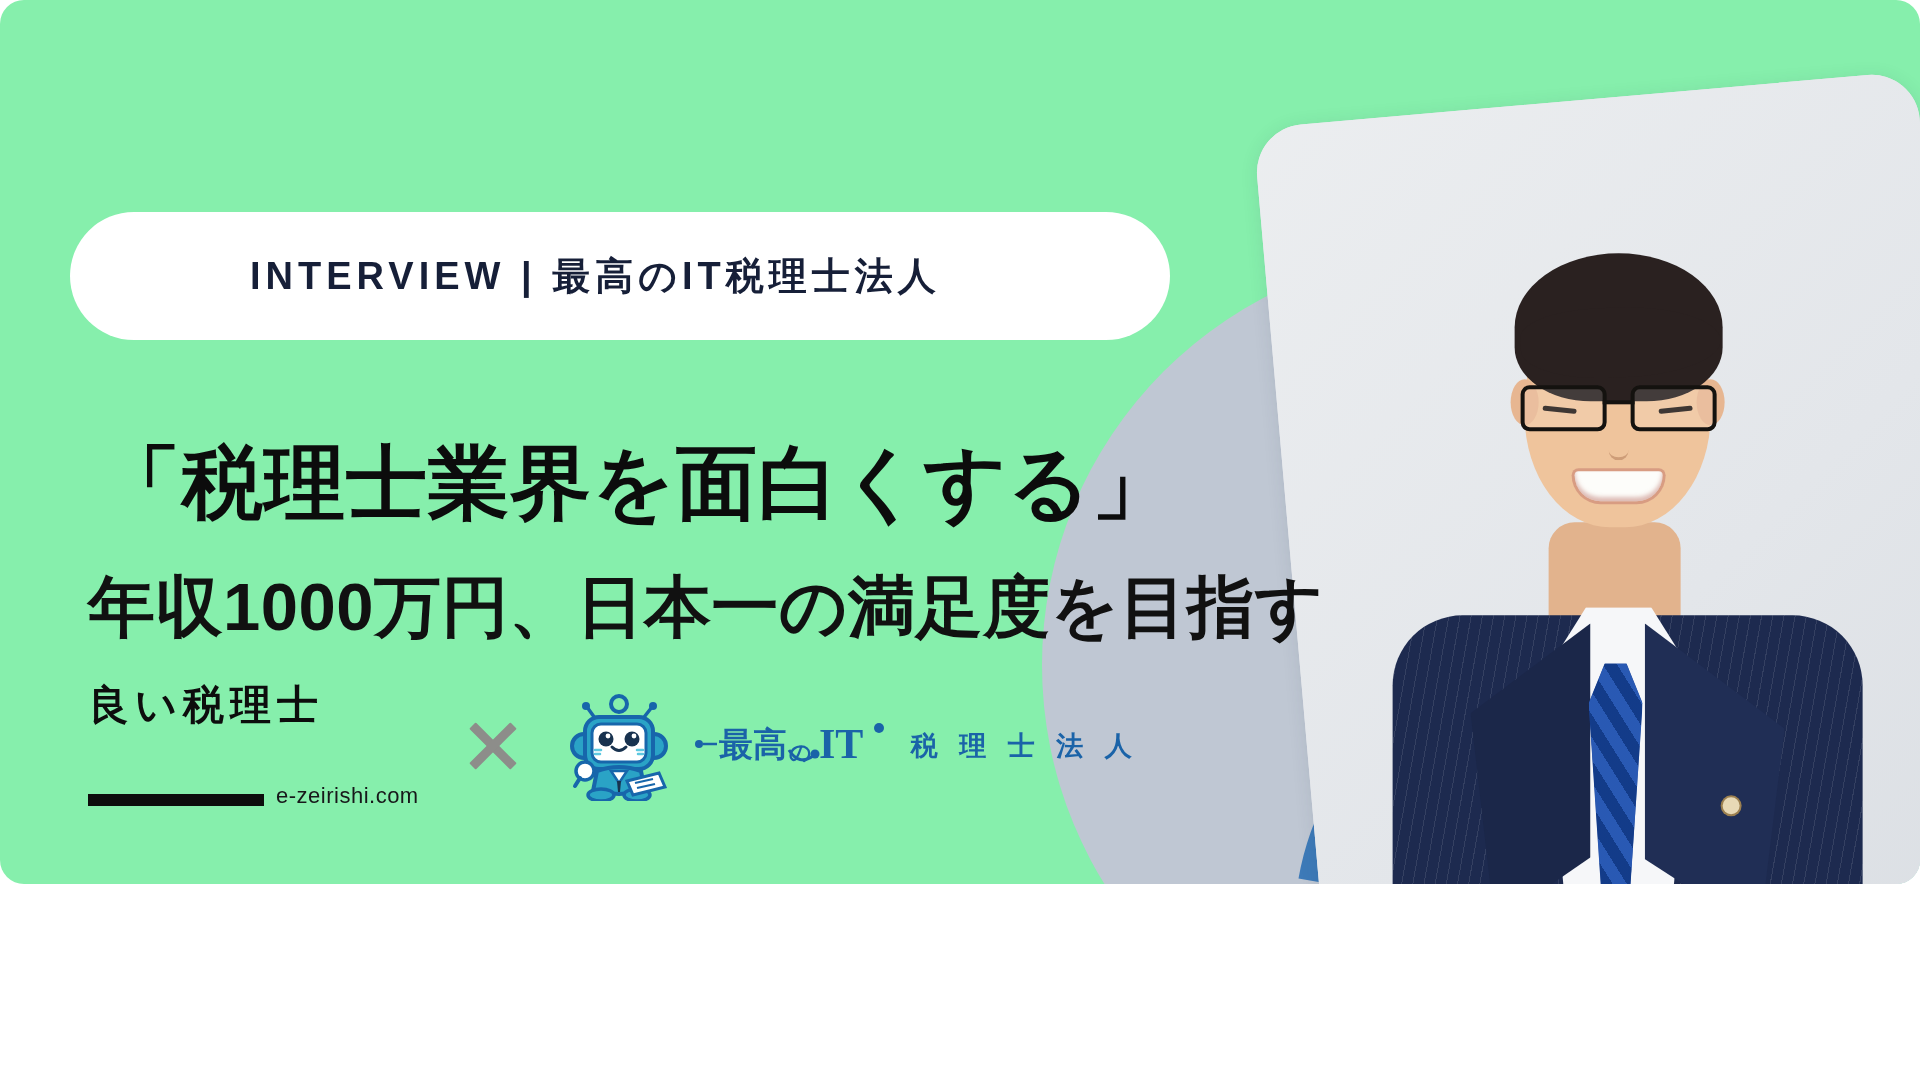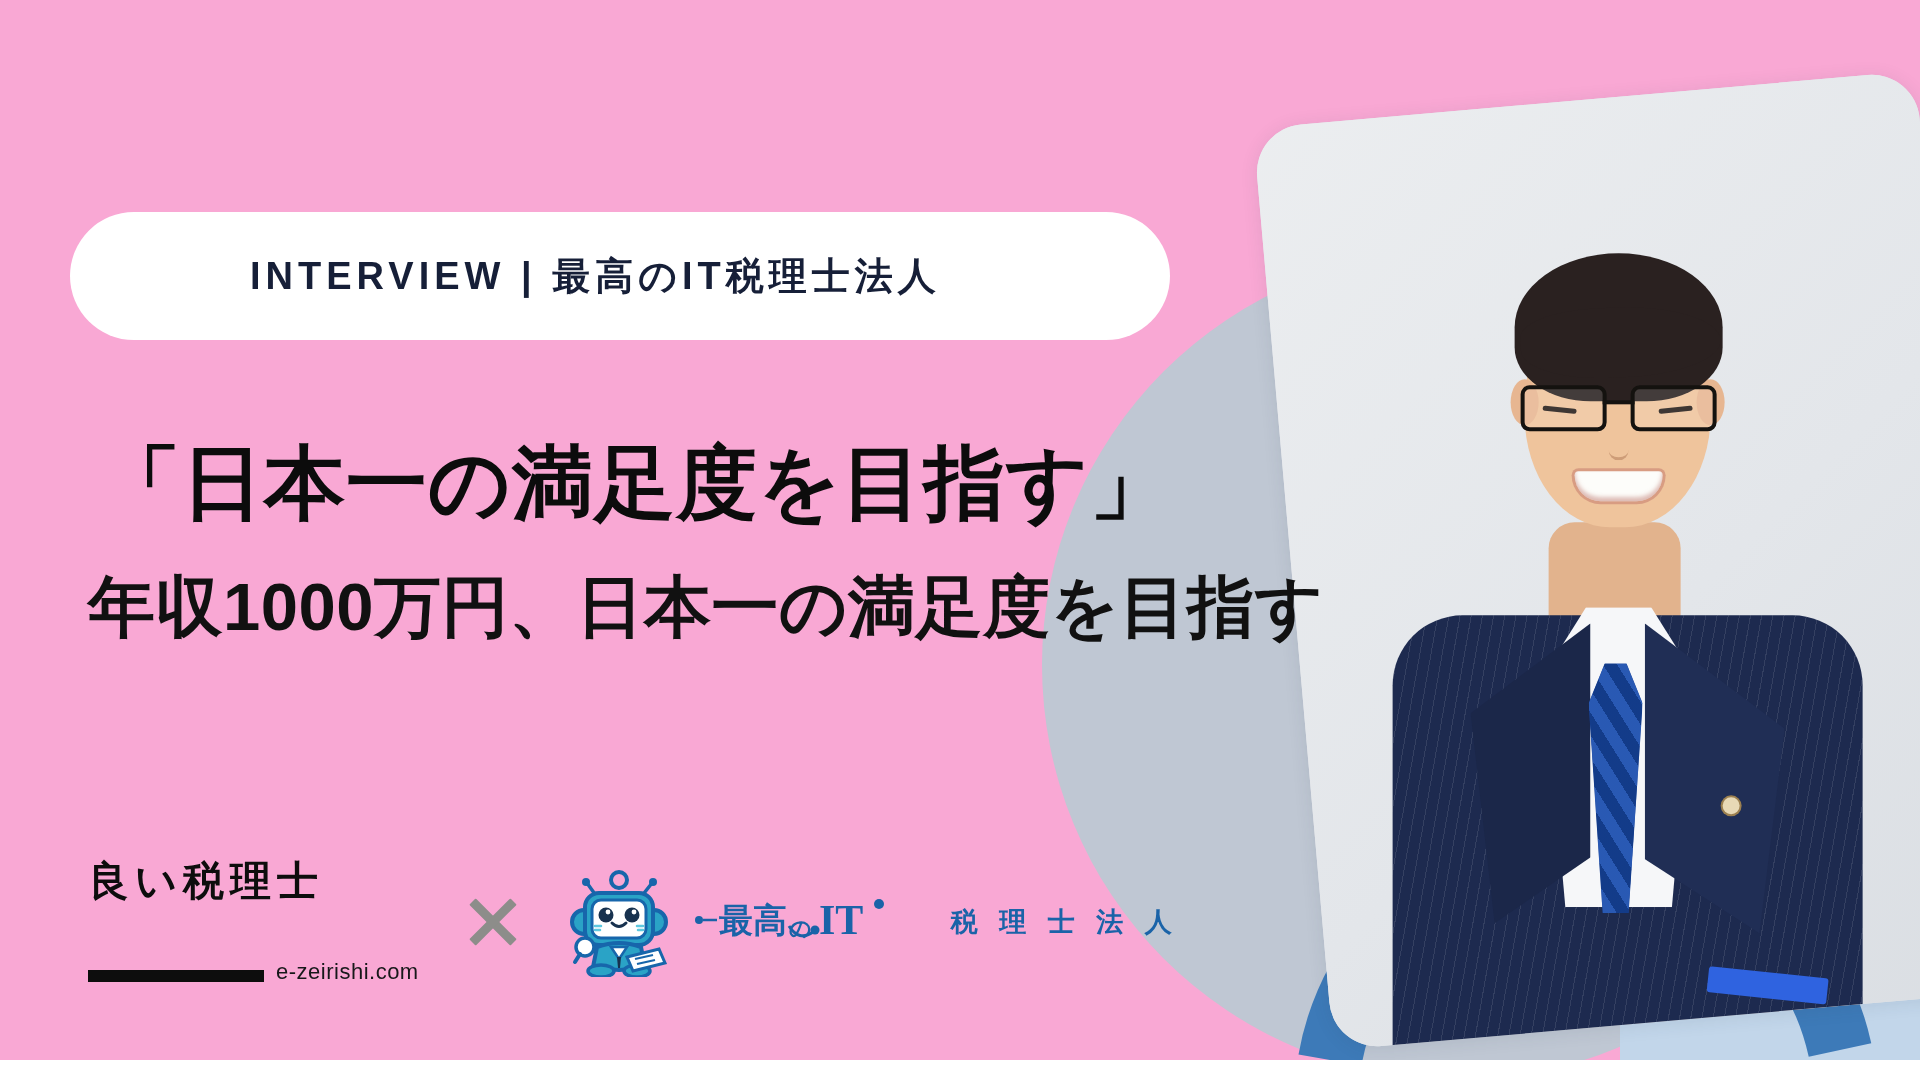--- a/index.html
+++ b/index.html
@@ -3,24 +3,25 @@
 <meta charset="utf-8">
 <style>
   html, body {
     margin: 0;
     padding: 0;
     background: #ffffff;
   }
   #stage {
     position: relative;
     width: 1920px;
-    height: 1060px;
+    height: 884px;
     overflow: hidden;
-    background: #f9a8d4;
+    background: #86efac;
     font-family: "Liberation Sans", "DejaVu Sans", sans-serif;
+    border-radius: 24px;
   }
 
   
   .bg-circle-grey {
     position: absolute;
     left: 1042px;
     top: 250px;
     width: 830px;
     height: 830px;
     border-radius: 50%;
@@ -254,21 +255,20 @@
   .robot svg { display:block; width:100%; height:100%; }
   .logo-right-mark { display: flex; align-items: center; gap: 18px; }
   .mark-svg { width: 200px; height: 72px; }
   .mark-svg svg { display:block; width:100%; height:100%; }
   .mark-suffix {
     color: #1a63a8;
     font-size: 27px;
     font-weight: 700;
     letter-spacing: 7px;
     white-space: nowrap;
-    margin-left: 40px;
   }
 </style>
 </head>
 <body>
 
 <div id="stage">
 
   <div class="bg-circle-grey"></div>
 
   <div class="bg-lightblue-block"></div>
@@ -307,21 +307,21 @@
         <span class="bridge"></span>
         <span class="lens r"></span>
       </div>
     </div>
   </div>
 
   <div class="badge">
     <span class="badge-text">INTERVIEW | 最高のIT税理士法人</span>
   </div>
 
-  <div class="headline">「日本一の満足度を目指す」</div>
+  <div class="headline">「税理士業界を面白くする」</div>
   <div class="subline l1">年収1000万円、日本一の満足度を目指す</div>
 
   <div class="footer">
 
     <div class="logo-left">
       <span class="logo-left-title">良い税理士</span>
       <span class="logo-left-row">
         <span class="logo-left-bar"></span>
         <span class="logo-left-url">e-zeirishi.com</span>
       </span>

